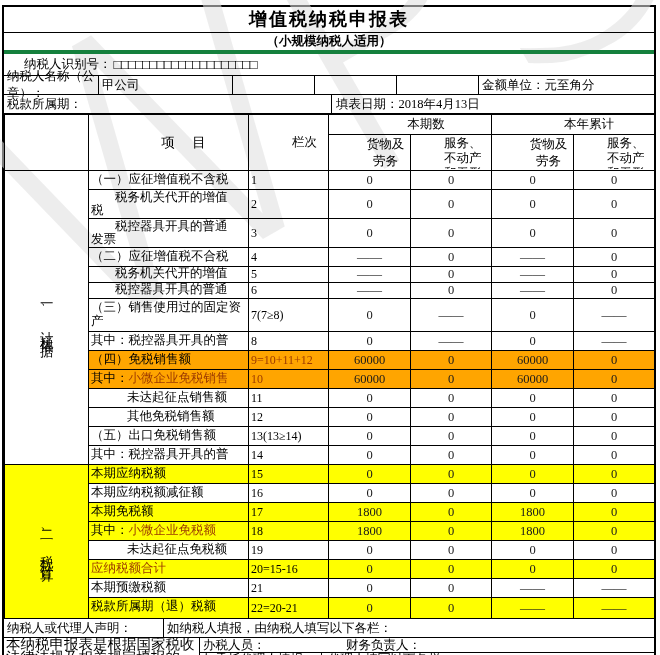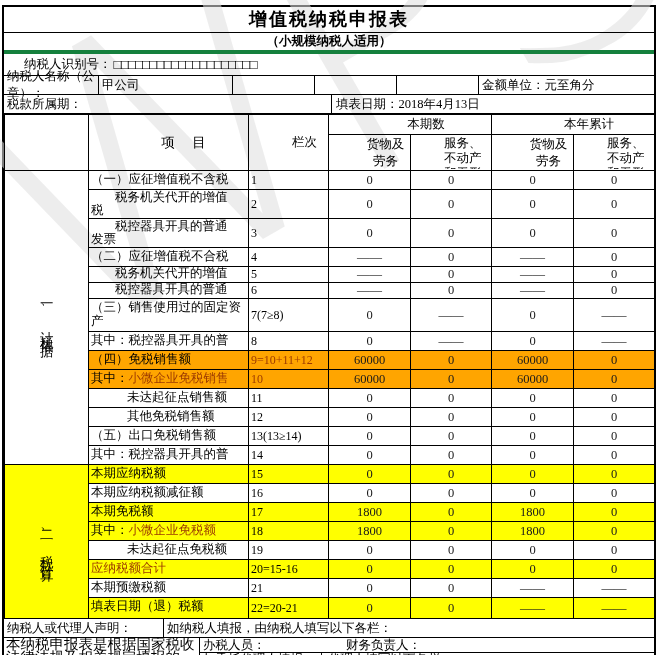--- a/index.html
+++ b/index.html
@@ -348,21 +348,21 @@
               <div class="clip" style="text-indent: 0px;"><span></span><span>本期预缴税额</span></div>
             </td>
             <td class="colno">21</td>
             <td class="val">0</td>
             <td class="val">0</td>
             <td class="val">——</td>
             <td class="val">——</td>
           </tr>
           <tr class="s20 bg-yellow">
             <td class="lbl">
-              <div class="clip" style="text-indent: 0px;"><span></span><span>填表日期（退）税额</span></div>
+              <div class="clip" style="text-indent: 0px;"><span></span><span>税款所属期（退）税额</span></div>
             </td>
             <td class="colno">22=20-21</td>
             <td class="val">0</td>
             <td class="val">0</td>
             <td class="val">——</td>
             <td class="val">——</td>
           </tr>
         </tbody>
     </table>
 

